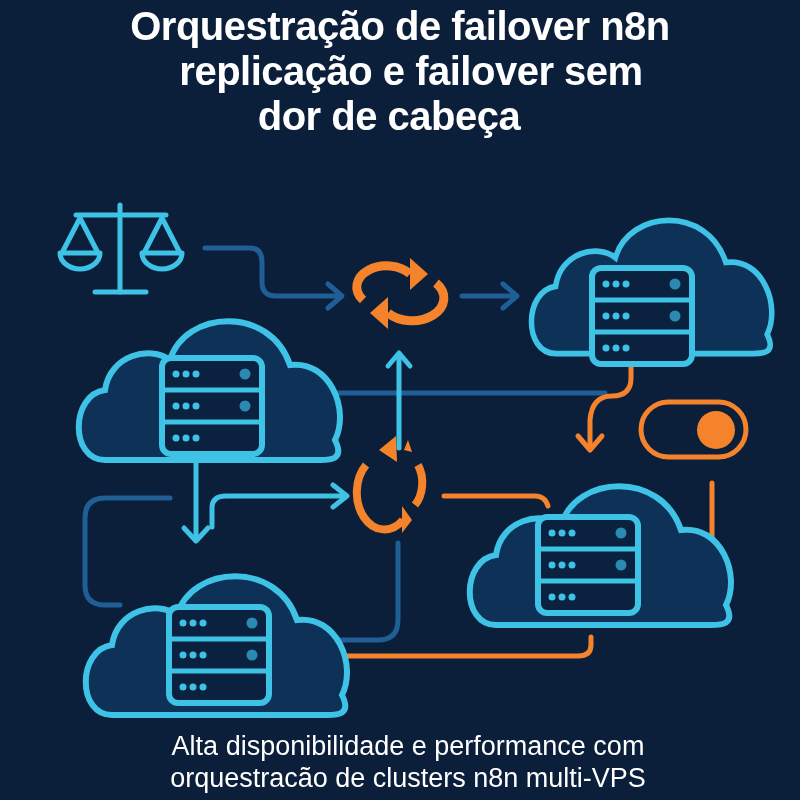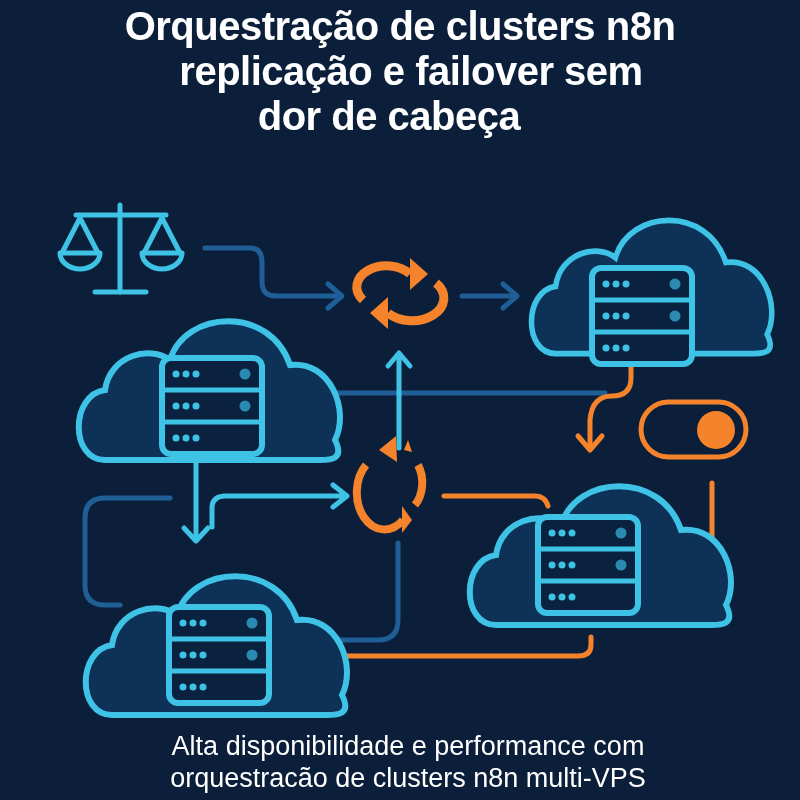--- a/index.html
+++ b/index.html
@@ -134,21 +134,21 @@
     <use href="#server" transform="translate(72,52)"></use>
   </g>
 
   <g transform="translate(82,555)">
     <use href="#cloudShape" fill="#0d3157" stroke="#3ec3e6" stroke-width="6"></use>
     <use href="#server" transform="translate(87,52)"></use>
   </g>
 </svg>
 
 <div class="title">
-  <span>Orquestração de clusters n8n</span>
+  <span>Orquestração de failover n8n</span>
   <span class="l3">replicação e failover sem</span>
   <span class="l4">dor de cabeça</span>
 </div>
 
 <div class="subtitle">
   <span>Alta disponibilidade e performance com</span>
   <span>orquestracão de clusters n8n multi-VPS</span>
 </div>
 
 </body></html>

